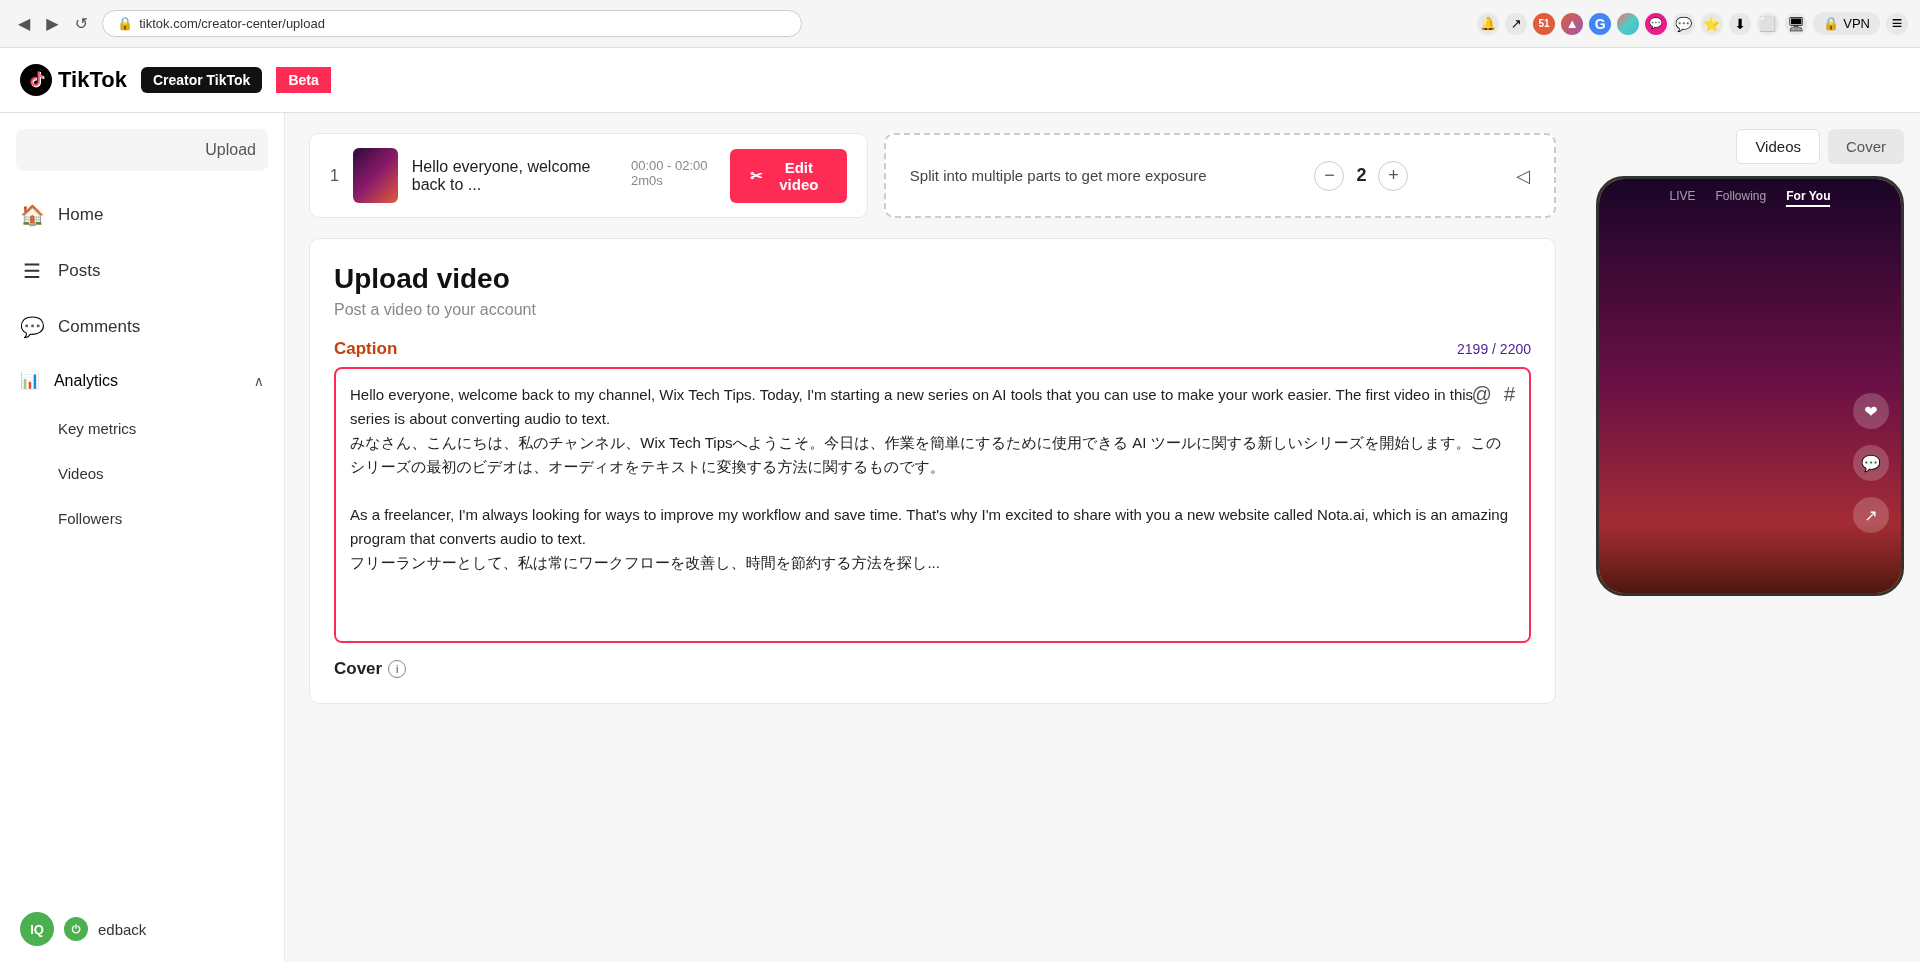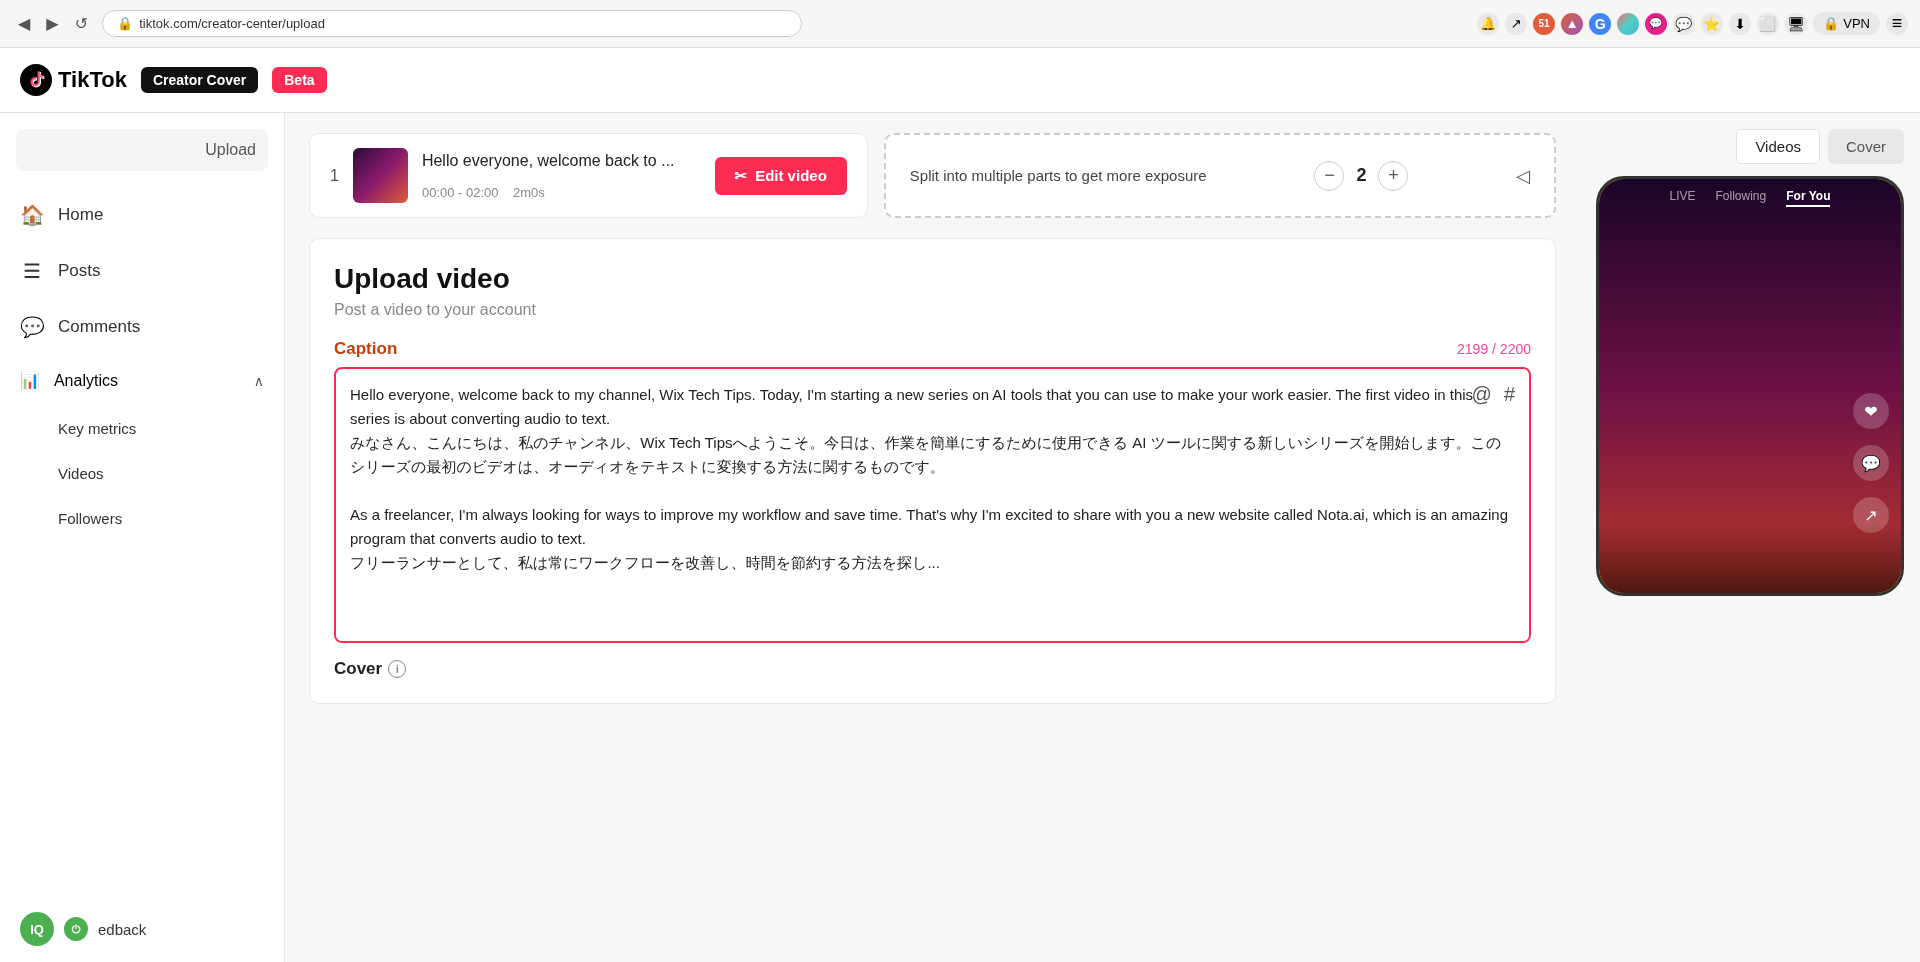--- a/index.html
+++ b/index.html
@@ -86,21 +86,21 @@
       color: white;
       padding: 5px 12px;
       border-radius: 6px;
       font-size: 14px;
       font-weight: 600;
     }
     .beta-badge {
       background: #fe2c55;
       color: white;
       padding: 5px 12px;
-      border-radius: 6px;
+      border-radius: 0;
       font-size: 14px;
       font-weight: 600;
     }
 
     
     .app-layout {
       display: flex;
       height: calc(962px - 48px - 65px);
       background: #f7f7f7;
     }
@@ -234,21 +234,21 @@
       height: 55px;
       border-radius: 6px;
       background: linear-gradient(135deg, #2d0a3a, #8b1a6b, #e05c3a);
       display: flex;
       align-items: center;
       justify-content: center;
       overflow: hidden;
     }
     .video-info {
       display: flex;
-      flex-direction: column;
+      flex-direction: row;
       gap: 15px;
     }
     .video-title {
       font-size: 16px;
       font-weight: 500;
       color: #222;
     }
     .video-meta {
       font-size: 13px;
       color: #888;
@@ -328,21 +328,21 @@
       justify-content: space-between;
       margin-bottom: 8px;
     }
     .caption-label {
       font-size: 17px;
       font-weight: 600;
       color: #c2410c;
     }
     .caption-count {
       font-size: 14px;
-      color: #ec4899;
+      color: #4c1d95;
     }
     .caption-textarea-wrapper {
       border: 2px solid #fe2c55;
       border-radius: 8px;
       padding: 14px;
       background: white;
       margin-bottom: 16px;
       position: relative;
     }
     .caption-textarea {
@@ -483,21 +483,21 @@
 
   <div class="tiktok-logo">
     <svg class="tiktok-logo-icon" viewBox="0 0 32 32" fill="none" xmlns="http://www.w3.org/2000/svg">
       <circle cx="16" cy="16" r="16" fill="black"></circle>
       <path d="M21 10.5c.8 1.1 2 1.8 3.3 1.8v2.7c-1.2 0-2.3-.4-3.3-1v4.5c0 2.7-2.2 4.9-4.9 4.9s-4.9-2.2-4.9-4.9 2.2-4.9 4.9-4.9c.3 0 .5 0 .8.1v2.8c-.3-.1-.5-.1-.8-.1-1.2 0-2.2 1-2.2 2.2s1 2.2 2.2 2.2 2.2-1 2.2-2.2V8h2.7v2.5z" fill="white"></path>
       <path d="M20 9.5c.8 1.1 2 1.8 3.3 1.8v2.7c-1.2 0-2.3-.4-3.3-1v4.5c0 2.7-2.2 4.9-4.9 4.9s-4.9-2.2-4.9-4.9 2.2-4.9 4.9-4.9c.3 0 .5 0 .8.1v2.8c-.3-.1-.5-.1-.8-.1-1.2 0-2.2 1-2.2 2.2s1 2.2 2.2 2.2 2.2-1 2.2-2.2V7h2.7v2.5z" fill="#fe2c55" opacity="0.7"></path>
     </svg>
     <span>TikTok</span>
   </div>
   <div class="creator-center-badge">
-    <span>Creator Cover</span>
+    <span>Creator TikTok</span>
   </div>
   <div class="beta-badge">
     <span>Beta</span>
   </div>
 </div>
 
 <div class="app-layout">
 
   <div class="sidebar">
     <button class="sidebar-upload-btn">

